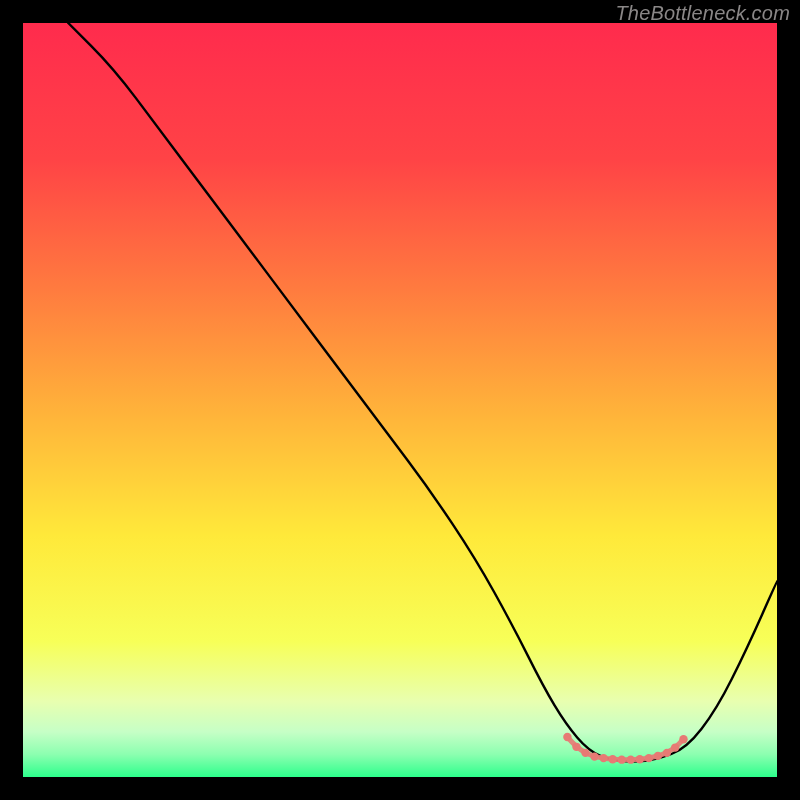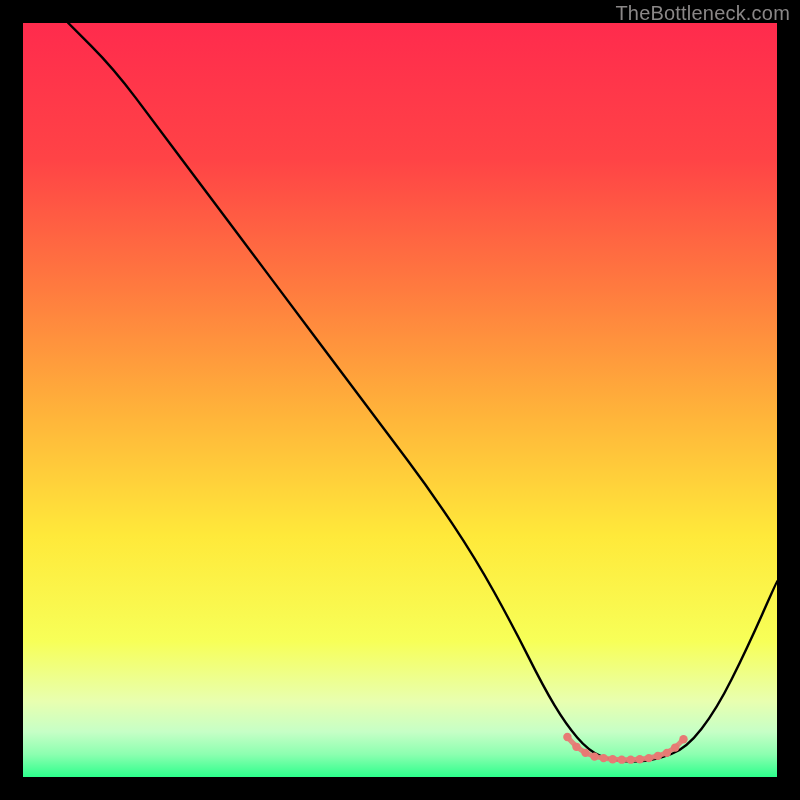--- a/index.html
+++ b/index.html
@@ -7,20 +7,21 @@
     padding: 0;
     width: 800px;
     height: 800px;
     background: #000000;
     overflow: hidden;
   }
   .container {
     position: relative;
     width: 800px;
     height: 652px;
+    font-style: italic;
   }
   .plot-area {
     position: absolute;
     left: 23px;
     top: 23px;
     width: 754px;
     height: 754px;
     overflow: hidden;
   }
   .gradient-bg {

